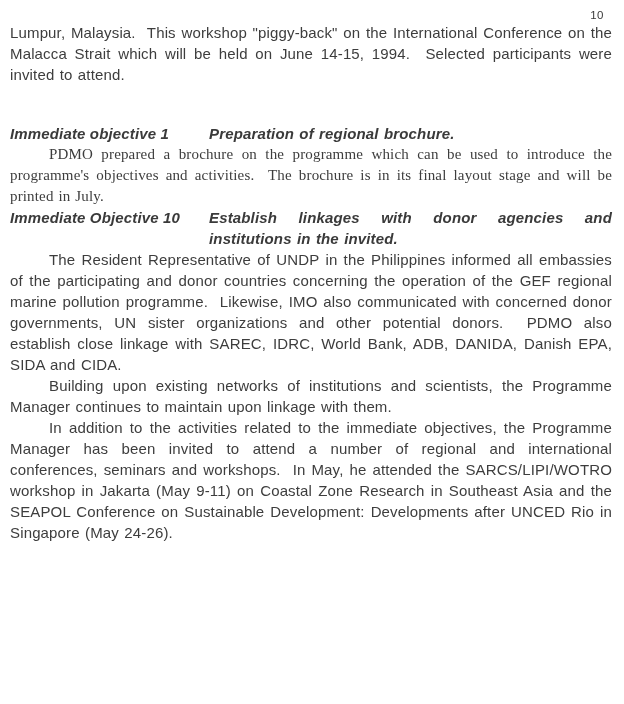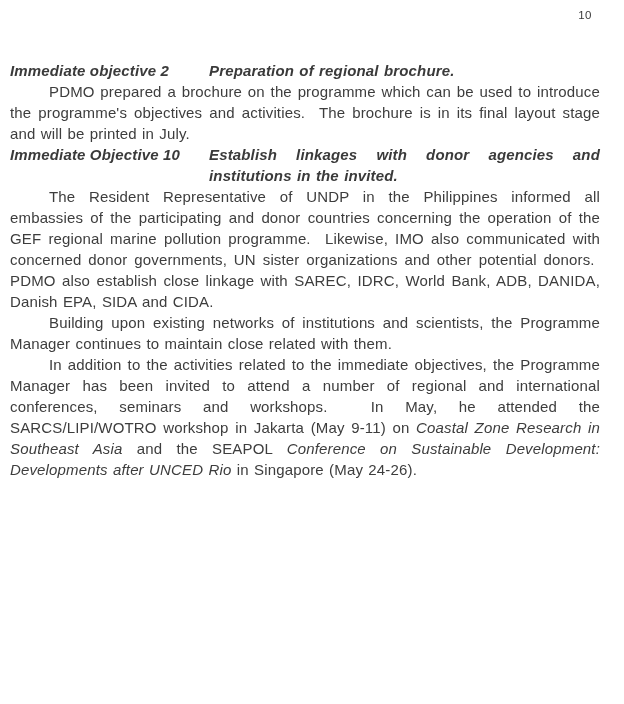--- a/index.html
+++ b/index.html
@@ -6,21 +6,21 @@
     margin: 0;
     padding: 0;
     background: #ffffff;
   }
   .page {
     position: relative;
     width: 624px;
     height: 704px;
     box-sizing: border-box;
     background: #ffffff;
-    padding: 8px 24px 0 10px;
+    padding: 8px 12px 0 10px;
     overflow: hidden;
     font-family: "Liberation Sans", sans-serif;
     color: #3d3d3d;
     -webkit-font-smoothing: antialiased;
   }
   .page-number {
     text-align: right;
     font-size: 11.5px;
     line-height: 14px;
     color: #3a3a3a;
@@ -31,21 +31,21 @@
     margin: 0;
     font-size: 15px;
     line-height: 21px;
     text-align: justify;
     letter-spacing: 0.15px;
     word-spacing: 1px;
     color: #3d3d3d;
   }
   p.body.indent { text-indent: 39px; }
   .p1 { margin-top: 35px; }
-  .p2 { margin-top: 37px; }
+  .p2 { margin-top: 37px; font-family: Liberation Serif, serif; }
   .p3 { margin-top: 38px; }
   .p4 { margin-top: 14px; }
   .p5 { margin-top: 14px; }
   .heading {
     display: flex;
     align-items: flex-start;
     font-size: 15px;
     line-height: 21px;
     font-weight: 700;
     font-style: italic;
@@ -56,41 +56,42 @@
   .h10 { }
   .heading .h-label {
     flex: 0 0 199px;
     white-space: nowrap;
   }
   .heading .h-title {
     flex: 1 1 auto;
     text-align: justify;
     word-spacing: 1px;
   }
-  .it { font-style: italic; }
+  .it { }
 </style>
 </head>
 <body>
 
 <div class="page">
 
   <div class="page-number">10</div>
 
+  <p class="body p1"><span>Lumpur, Malaysia.&nbsp; This workshop "piggy-back" on the International Conference on the Malacca Strait which will be held on June 14-15, 1994.&nbsp; Selected participants were invited to attend.</span></p>
 
   <div class="heading h9">
-    <span class="h-label">Immediate objective 2</span>
+    <span class="h-label">Immediate objective 1</span>
     <span class="h-title">Preparation of regional brochure.</span>
   </div>
 
   <p class="body indent p2"><span>PDMO prepared a brochure on the programme which can be used to introduce the programme's objectives and activities.&nbsp; The brochure is in its final layout stage and will be printed in July.</span></p>
 
   <div class="heading h10">
     <span class="h-label">Immediate Objective 10</span>
     <span class="h-title">Establish linkages with donor agencies and institutions in the invited.</span>
   </div>
 
   <p class="body indent p3"><span>The Resident Representative of UNDP in the Philippines informed all embassies of the participating and donor countries concerning the operation of the GEF regional marine pollution programme.&nbsp; Likewise, IMO also communicated with concerned donor governments, UN sister organizations and other potential donors.&nbsp; PDMO also establish close linkage with SAREC, IDRC, World Bank, ADB, DANIDA, Danish EPA, SIDA and CIDA.</span></p>
 
-  <p class="body indent p4"><span>Building upon existing networks of institutions and scientists, the Programme Manager continues to maintain close related with them.</span></p>
+  <p class="body indent p4"><span>Building upon existing networks of institutions and scientists, the Programme Manager continues to maintain upon linkage with them.</span></p>
 
   <p class="body indent p5"><span>In addition to the activities related to the immediate objectives, the Programme Manager has been invited to attend a number of regional and international conferences, seminars and workshops.&nbsp; In May, he attended the SARCS/LIPI/WOTRO workshop in Jakarta (May 9-11) on </span><span class="it">Coastal Zone Research in Southeast Asia</span><span> and the SEAPOL </span><span class="it">Conference on Sustainable Development: Developments after UNCED Rio</span><span> in Singapore (May 24-26).</span></p>
 
 </div>
 
 </body></html>

